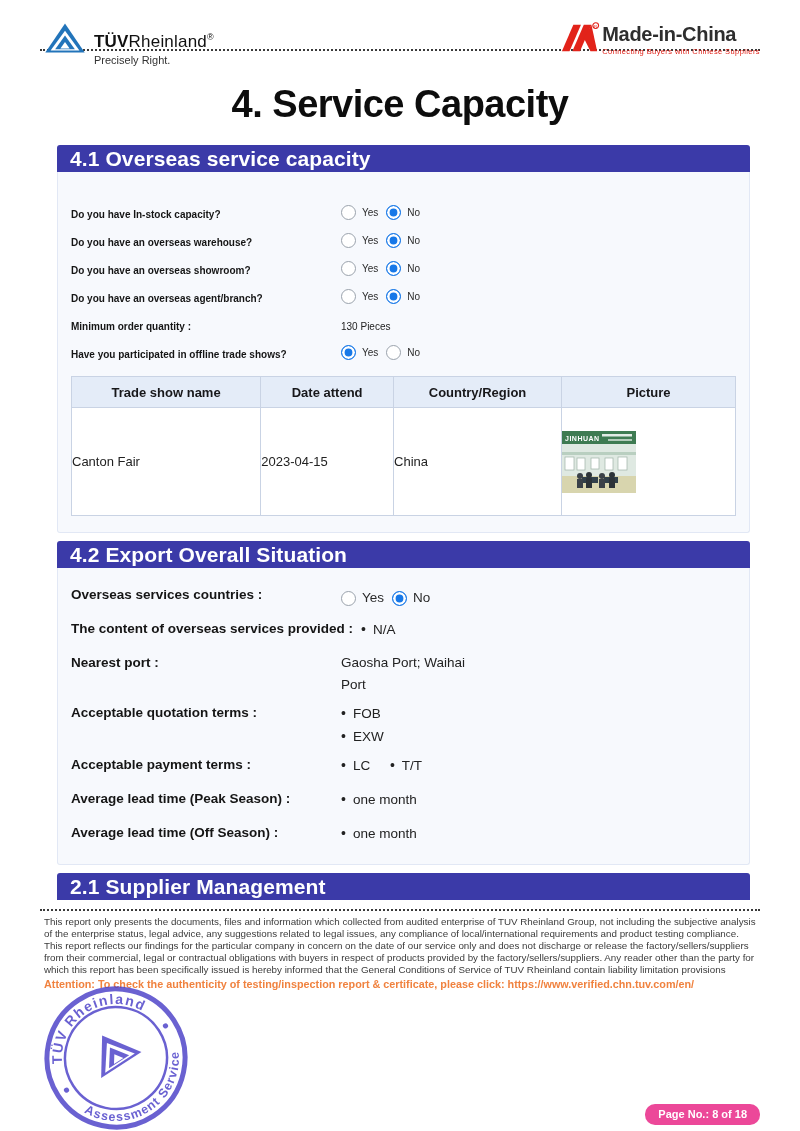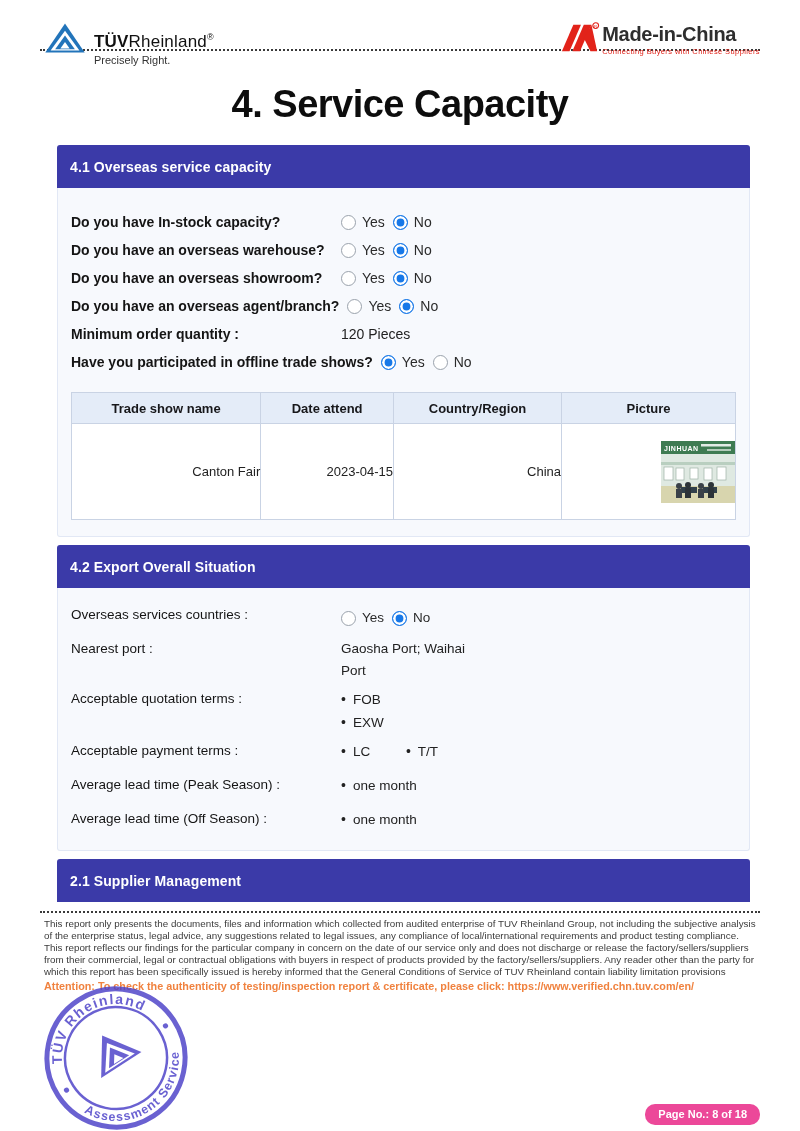--- a/index.html
+++ b/index.html
@@ -20,53 +20,53 @@
   .mic-tagline { font-size:7.5px; color:#e2231a; letter-spacing:0.4px; margin-top:3px; }
   .dotted-rule { border-bottom:2px dotted #3a3a3a; margin:1px 40px 0 40px; }
 
   
   .page-title { text-align:center; font-size:38px; font-weight:700; color:#0d0d0d;
     margin-top:31px; line-height:44px; letter-spacing:-0.5px; }
 
   
   .sections { margin:19px 50px 0 57px; width:693px; }
   .section { margin-bottom:8px; }
-  .section-bar { height:43px; background:#3b3aa8; color:#fff; display:flex; align-items:center;
-    padding-left:13px; font-size:14px; font-weight:600; letter-spacing:0.1px;
+  .section-bar { height:27px; background:#3b3aa8; color:#fff; display:flex; align-items:center;
+    padding-left:13px; font-size:21px; font-weight:600; letter-spacing:0.1px;
     border-radius:3px 3px 0 0; }
   .section-body { background:#f7f9fd; border:1px solid #e2e8f5; border-top:none;
     border-radius:0 0 3px 3px; }
   .s41-body { padding:20px 13px 16px 13px; }
   .s42-body { padding:16px 13px 14px 13px; }
   .s43-body { padding:10px 13px 10px 13px; }
 
-  .qrow { display:flex; align-items:center; height:28px; font-size:14px; }
+  .qrow { display:flex; align-items:flex-end; height:28px; font-size:10px; }
   .qlabel { min-width:270px; font-weight:700; color:#151515; padding-right:8px; white-space:nowrap; }
   .radio-group { display:flex; align-items:center; gap:8px; }
   .radio-pair { display:flex; align-items:center; }
   .radio { width:15px; height:15px; border:1.5px solid #9aa2ac; border-radius:50%; background:#fff;
     display:inline-block; }
   .radio.checked { border-color:#1778e8; background:#1778e8; box-shadow:inset 0 0 0 2.6px #fff; }
   .radio-label { margin-left:6px; color:#2b2b2b; }
   .qvalue { color:#222; }
 
   table.trade-table { width:100%; border-collapse:collapse; table-layout:fixed; margin-top:16px;
     background:#3b82f6; }
   .trade-table th { height:31px; background:#e4ecf8; border:1px solid #c9d3e4; font-size:13px;
     font-weight:700; color:#17171a; }
-  .trade-table td { height:96px; border:1px solid #c9d3e4; text-align:right; vertical-align:middle;
+  .trade-table td { height:108px; border:1px solid #c9d3e4; text-align:left; vertical-align:middle;
     font-size:13px; color:#222; background:#fff; }
 
   .vrow { display:flex; align-items:flex-start; min-height:28px; font-size:13.5px;
     line-height:22px; margin-bottom:6px; }
   .vrow:last-child { margin-bottom:0; }
-  .vlabel { min-width:270px; font-weight:400; color:#151515; padding-right:8px; }
+  .vlabel { min-width:270px; font-weight:700; color:#151515; padding-right:8px; }
   .vvalue { color:#222; max-width:170px; }
   .bullet::before { content:"\2022"; margin-right:7px; font-size:14px; }
-  .bullet-inline { margin-right:32px; }
+  .bullet-inline { margin-right:16px; }
   .vstack .bullet { display:block; }
   .vrow .radio-group { margin-top:3px; }
 
   .s43-line { font-size:13.5px; line-height:24px; }
   .s43-label { font-weight:700; }
   .s43-q { font-weight:700; line-height:27px; }
   .s43-bullet { line-height:23px; color:#222; }
 
   
   .footer-rule { border-bottom:2px dotted #3a3a3a; margin:9px 40px 0 40px; }
@@ -173,21 +173,21 @@
             </span>
           <span class="radio-pair">
               <span class="radio checked"></span>
               <span class="radio-label">No</span>
             </span>
         </span>
       </div>
 
       <div class="qrow">
         <span class="qlabel">Minimum order quantity :</span>
-        <span class="qvalue">120 Pieces</span>
+        <span class="qvalue">130 Pieces</span>
       </div>
 
       <div class="qrow">
         <span class="qlabel">Have you participated in offline trade shows?</span>
         <span class="radio-group">
           <span class="radio-pair">
               <span class="radio checked"></span>
               <span class="radio-label">Yes</span>
             </span>
           <span class="radio-pair">
@@ -261,20 +261,24 @@
               <span class="radio"></span>
               <span class="radio-label">Yes</span>
             </span>
           <span class="radio-pair">
               <span class="radio checked"></span>
               <span class="radio-label">No</span>
             </span>
         </span>
       </div>
 
+      <div class="vrow">
+        <span class="vlabel">The content of overseas services provided :</span>
+        <span class="vvalue bullet">N/A</span>
+      </div>
 
       <div class="vrow">
         <span class="vlabel">Nearest port :</span>
         <span class="vvalue" style="max-width:150px">Gaosha Port; Waihai Port</span>
       </div>
 
       <div class="vrow">
         <span class="vlabel">Acceptable quotation terms :</span>
         <span class="vvalue vstack">
           <span class="bullet">FOB</span>

